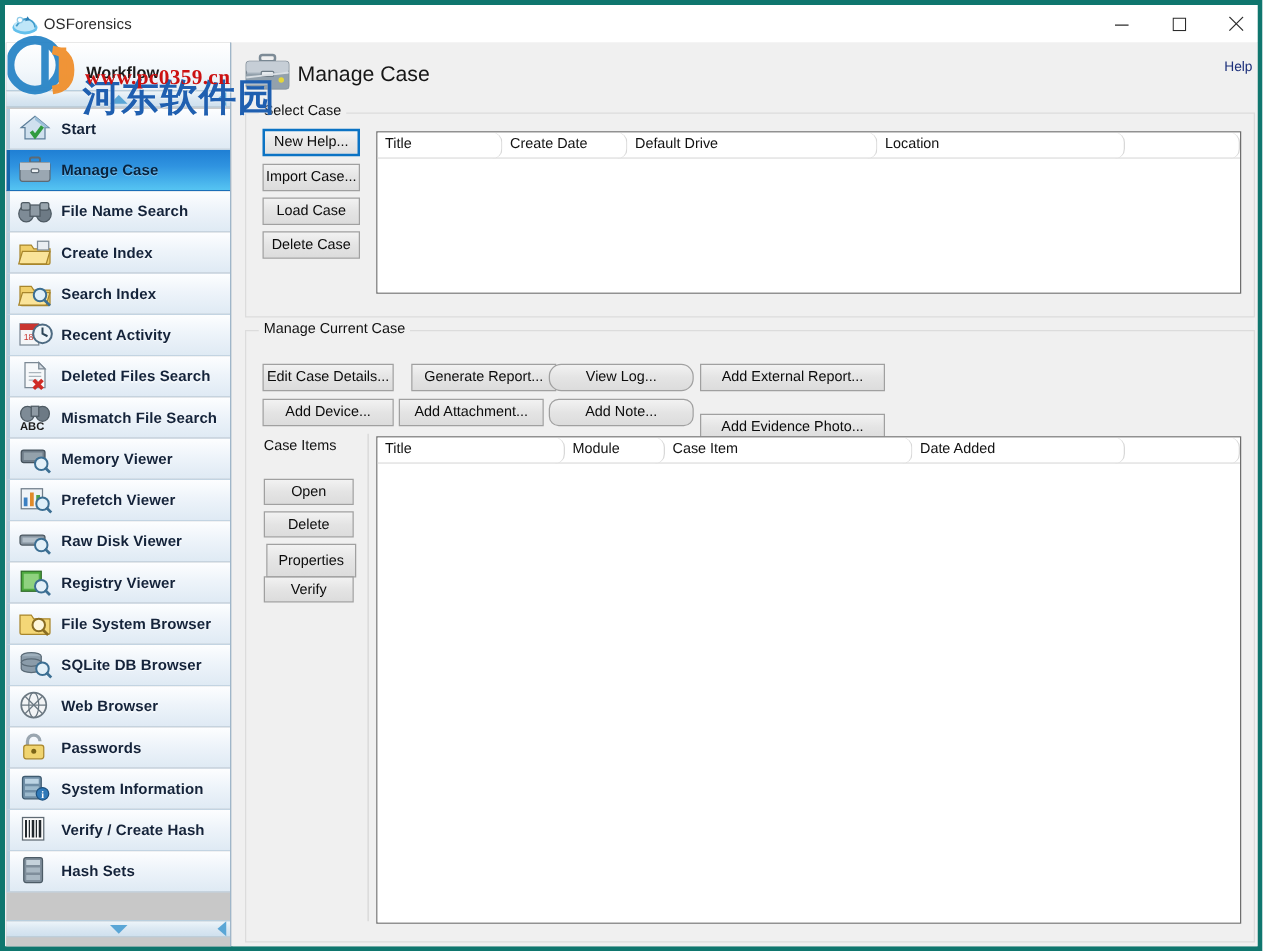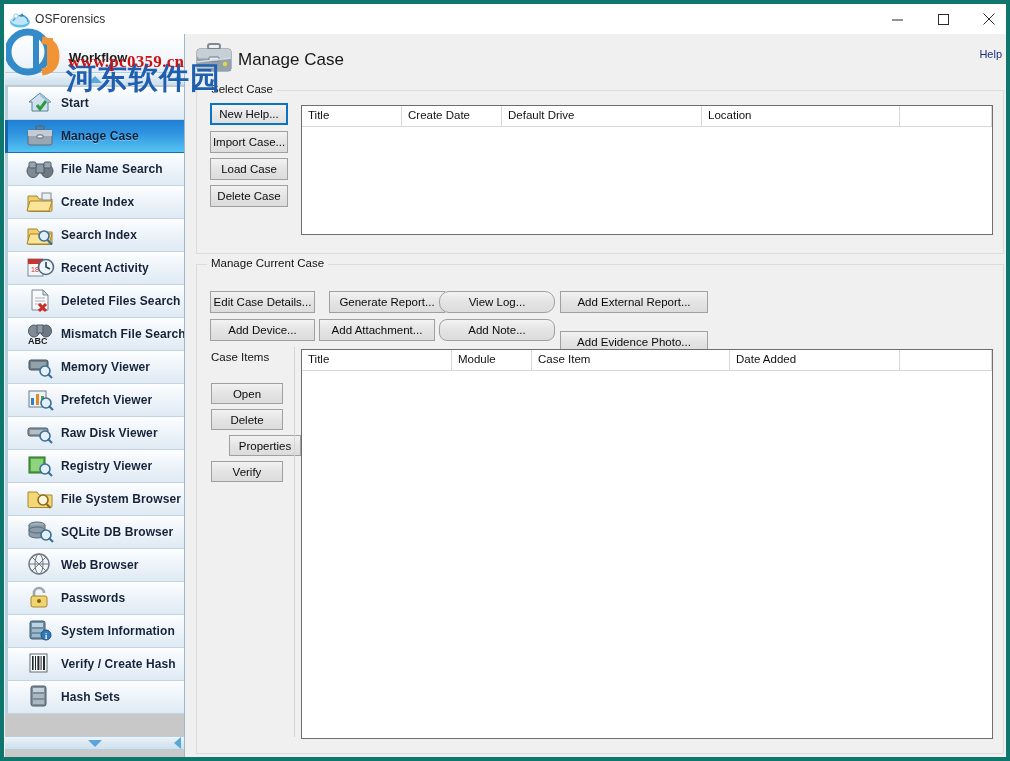--- a/index.html
+++ b/index.html
@@ -85,21 +85,21 @@
     border-bottom: 1px solid #c3d4e2;
     border-left: 3px solid #b5cee0;
     cursor: default;
   }
   .side-item.sel {
     background: linear-gradient(to bottom,#1f7fd4 0%,#2f93e0 40%,#55c4f2 100%);
     border-left: 3px solid #1566ad;
     border-bottom: 1px solid #1b6fb8;
   }
   .side-ico {
-    width: 34px; height: 28px; margin-left: 15px; margin-right: 4px;
+    width: 34px; height: 28px; margin-left: 3px; margin-right: 4px;
     flex: none; position: relative;
   }
   .side-lbl {
     font-size: 12px; font-weight: bold; color: #14233a;
     letter-spacing: .1px;
     text-shadow: 0 1px 0 rgba(255,255,255,.6);
     white-space: nowrap;
   }
   .side-item.sel .side-lbl { color: #07223d; text-shadow: 0 1px 0 rgba(255,255,255,.35); }
 
@@ -177,20 +177,21 @@
     display: flex; height: 21px;
     background: #ffffff;
     border-bottom: 1px solid #d8d8d8;
   }
   .lv-col {
     font-size: 11.5px; color: #111;
     padding: 3px 0 0 6px;
     border-right: 1px solid #d8d8d8;
     white-space: nowrap; overflow: hidden;
     height: 21px;
+    border-radius: 8px;
   }
   .lv-body { height: calc(100% - 21px); background: #fff; }
 
   
   .wm { position: absolute; pointer-events: none; }
   #wm-logo { left: 2px; top: 22px; width: 64px; height: 56px; }
   #wm-cn {
     left: 62px; top: 14px;
     font-size: 30px; font-weight: bold; color: #1f5fb0;
     font-family: "DejaVu Sans", sans-serif;
@@ -501,21 +502,21 @@
           <div class="btn" style="position: absolute; left: 122px; top: 54px; width: 116px; height: 22px;">Add Attachment...</div>
           <div class="btn" style="position: absolute; left: 242px; top: 54px; width: 116px; height: 22px; border-radius: 8px;">Add Note...</div>
           <div class="btn" style="position: absolute; left: 363px; top: 54px; width: 148px; height: 22px; margin-top: 12px;">Add Evidence Photo...</div>
         </div>
 
       <div style="position:absolute;left:14px;top:86px;font-size:11.5px;color:#111;">Case Items</div>
 
       <div id="case-items-buttons">
           <div class="btn" style="position: absolute; left: 14px; top: 118px; width: 72px; height: 21px;">Open</div>
           <div class="btn" style="position: absolute; left: 14px; top: 144px; width: 72px; height: 21px;">Delete</div>
-          <div class="btn" style="position: absolute; left: 32px; top: 170px; width: 72px; height: 21px;">Properties</div>
+          <div class="btn" style="position: absolute; left: 16px; top: 170px; width: 72px; height: 27px;">Properties</div>
           <div class="btn" style="position: absolute; left: 14px; top: 196px; width: 72px; height: 21px;">Verify</div>
         </div>
 
       <div style="position:absolute;left:97px;top:82px;width:1px;height:390px;background:#d5d5d5;"></div>
 
       <div class="listview" id="lv-items" style="left:104px; top:84px; width:692px; height:390px;">
         <div class="lv-head" id="lv-items-head">
             <div class="lv-col" style="width: 150px;">Title</div>
             <div class="lv-col" style="width: 80px;">Module</div>
             <div class="lv-col" style="width: 198px;">Case Item</div>

